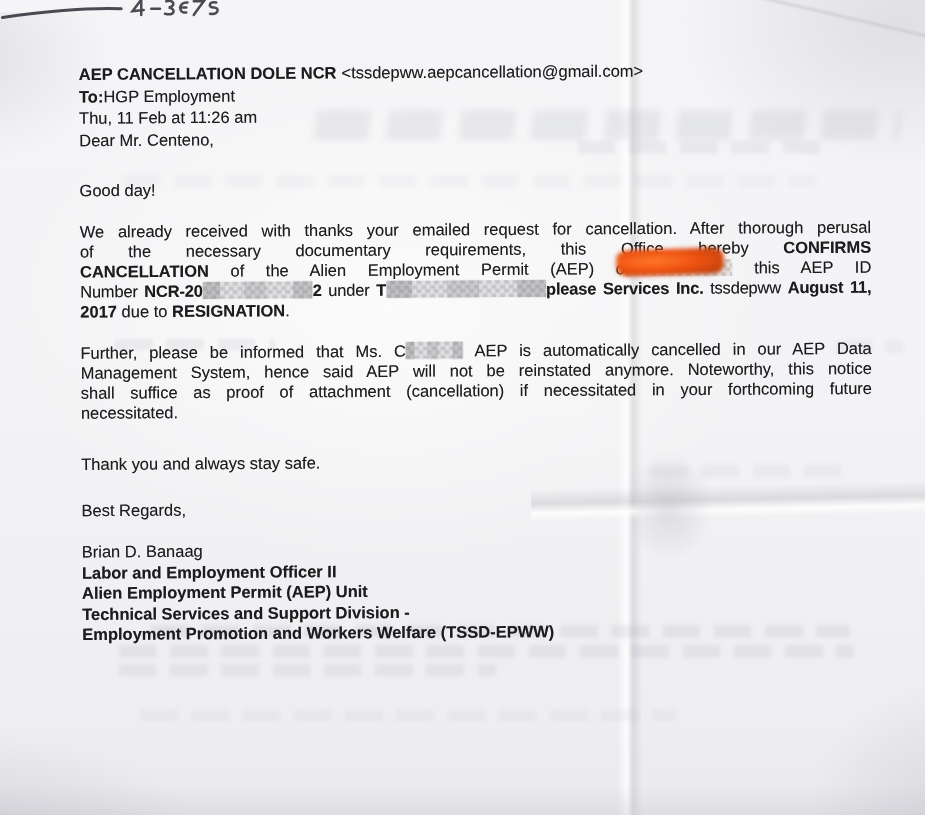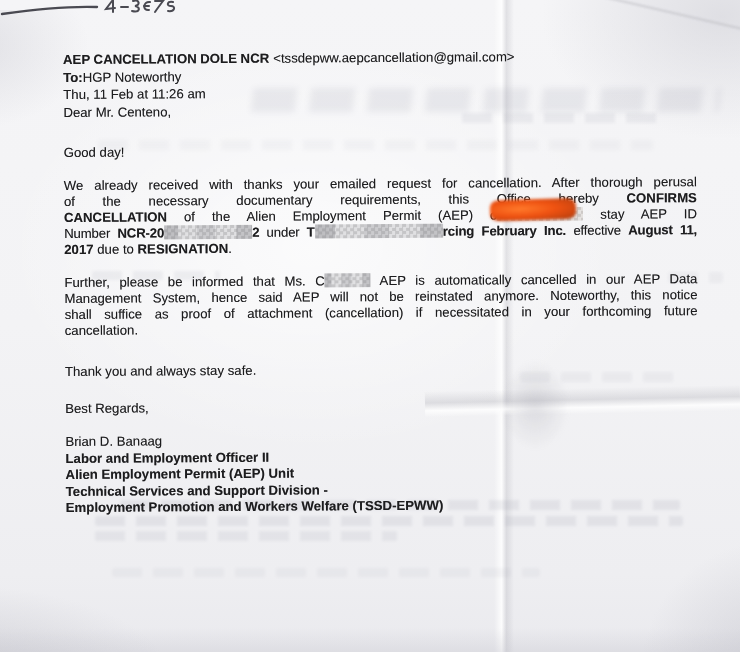--- a/index.html
+++ b/index.html
@@ -109,40 +109,40 @@
       </g>
     </svg>
   </div>
 
   <div class="content">
 
     <div class="hline">
       <span class="b">AEP CANCELLATION DOLE NCR</span><span class="email">&lt;tssdepww.aepcancellation@gmail.com&gt;</span>
     </div>
     <div class="hline">
-      <span class="b">To:</span><span>HGP Noteworthy</span>
+      <span class="b">To:</span><span>HGP Employment</span>
     </div>
     <div class="hline">Thu, 11 Feb at 11:26 am</div>
     <div class="hline">Dear Mr. Centeno,</div>
 
     <div style="margin-top:24px;">Good day!</div>
 
     <div style="margin-top:17px;">
         <div class="line jline"><span>We already received with thanks your emailed request for cancellation. After thorough perusal</span></div>
         <div class="line jline"><span>of the necessary documentary requirements, this Office hereby </span><span class="b">CONFIRMS</span></div>
-        <div class="line jline"><span class="b">CANCELLATION</span><span> of the Alien Employment Permit (AEP) o</span><span class="redact r-orange" style="width: 86px;"></span><span> stay AEP ID</span></div>
-        <div class="line jline tight"><span>Number </span><span class="b">NCR-20</span><span class="redact r-px" style="width: 88px;"></span><span class="b">2</span><span> under </span><span class="b">T</span><span class="redact r-px" style="width: 128px;"></span><span class="b">rcing February Inc.</span><span> effective </span><span class="b">August 11,</span></div>
+        <div class="line jline"><span class="b">CANCELLATION</span><span> of the Alien Employment Permit (AEP) o</span><span class="redact r-orange" style="width: 86px;"></span><span> this AEP ID</span></div>
+        <div class="line jline tight"><span>Number </span><span class="b">NCR-20</span><span class="redact r-px" style="width: 88px;"></span><span class="b">2</span><span> under </span><span class="b">T</span><span class="redact r-px" style="width: 128px;"></span><span class="b">please Services Inc.</span><span> tssdepww </span><span class="b">August 11,</span></div>
         <div class="line lline"><span class="b">2017</span><span> due to </span><span class="b">RESIGNATION</span><span>.</span></div>
       </div>
 
     <div style="margin-top:17px;">
         <div class="line jline"><span>Further, please be informed that Ms. C</span><span class="redact r-px" style="width: 46px;"></span><span> AEP is automatically cancelled in our AEP Data</span></div>
         <div class="line jline"><span>Management System, hence said AEP will not be reinstated anymore. Noteworthy, this notice</span></div>
         <div class="line jline"><span>shall suffice as proof of attachment (cancellation) if necessitated in your forthcoming future</span></div>
-        <div class="line lline"><span>cancellation.</span></div>
+        <div class="line lline"><span>necessitated.</span></div>
       </div>
 
     <div style="margin-top:25px;">Thank you and always stay safe.</div>
 
     <div style="margin-top:21px;">Best Regards,</div>
 
     <div class="sigblock" style="margin-top:17px;">
       <div>Brian D. Banaag</div>
       <div class="b">Labor and Employment Officer II</div>
       <div class="b">Alien Employment Permit (AEP) Unit</div>

